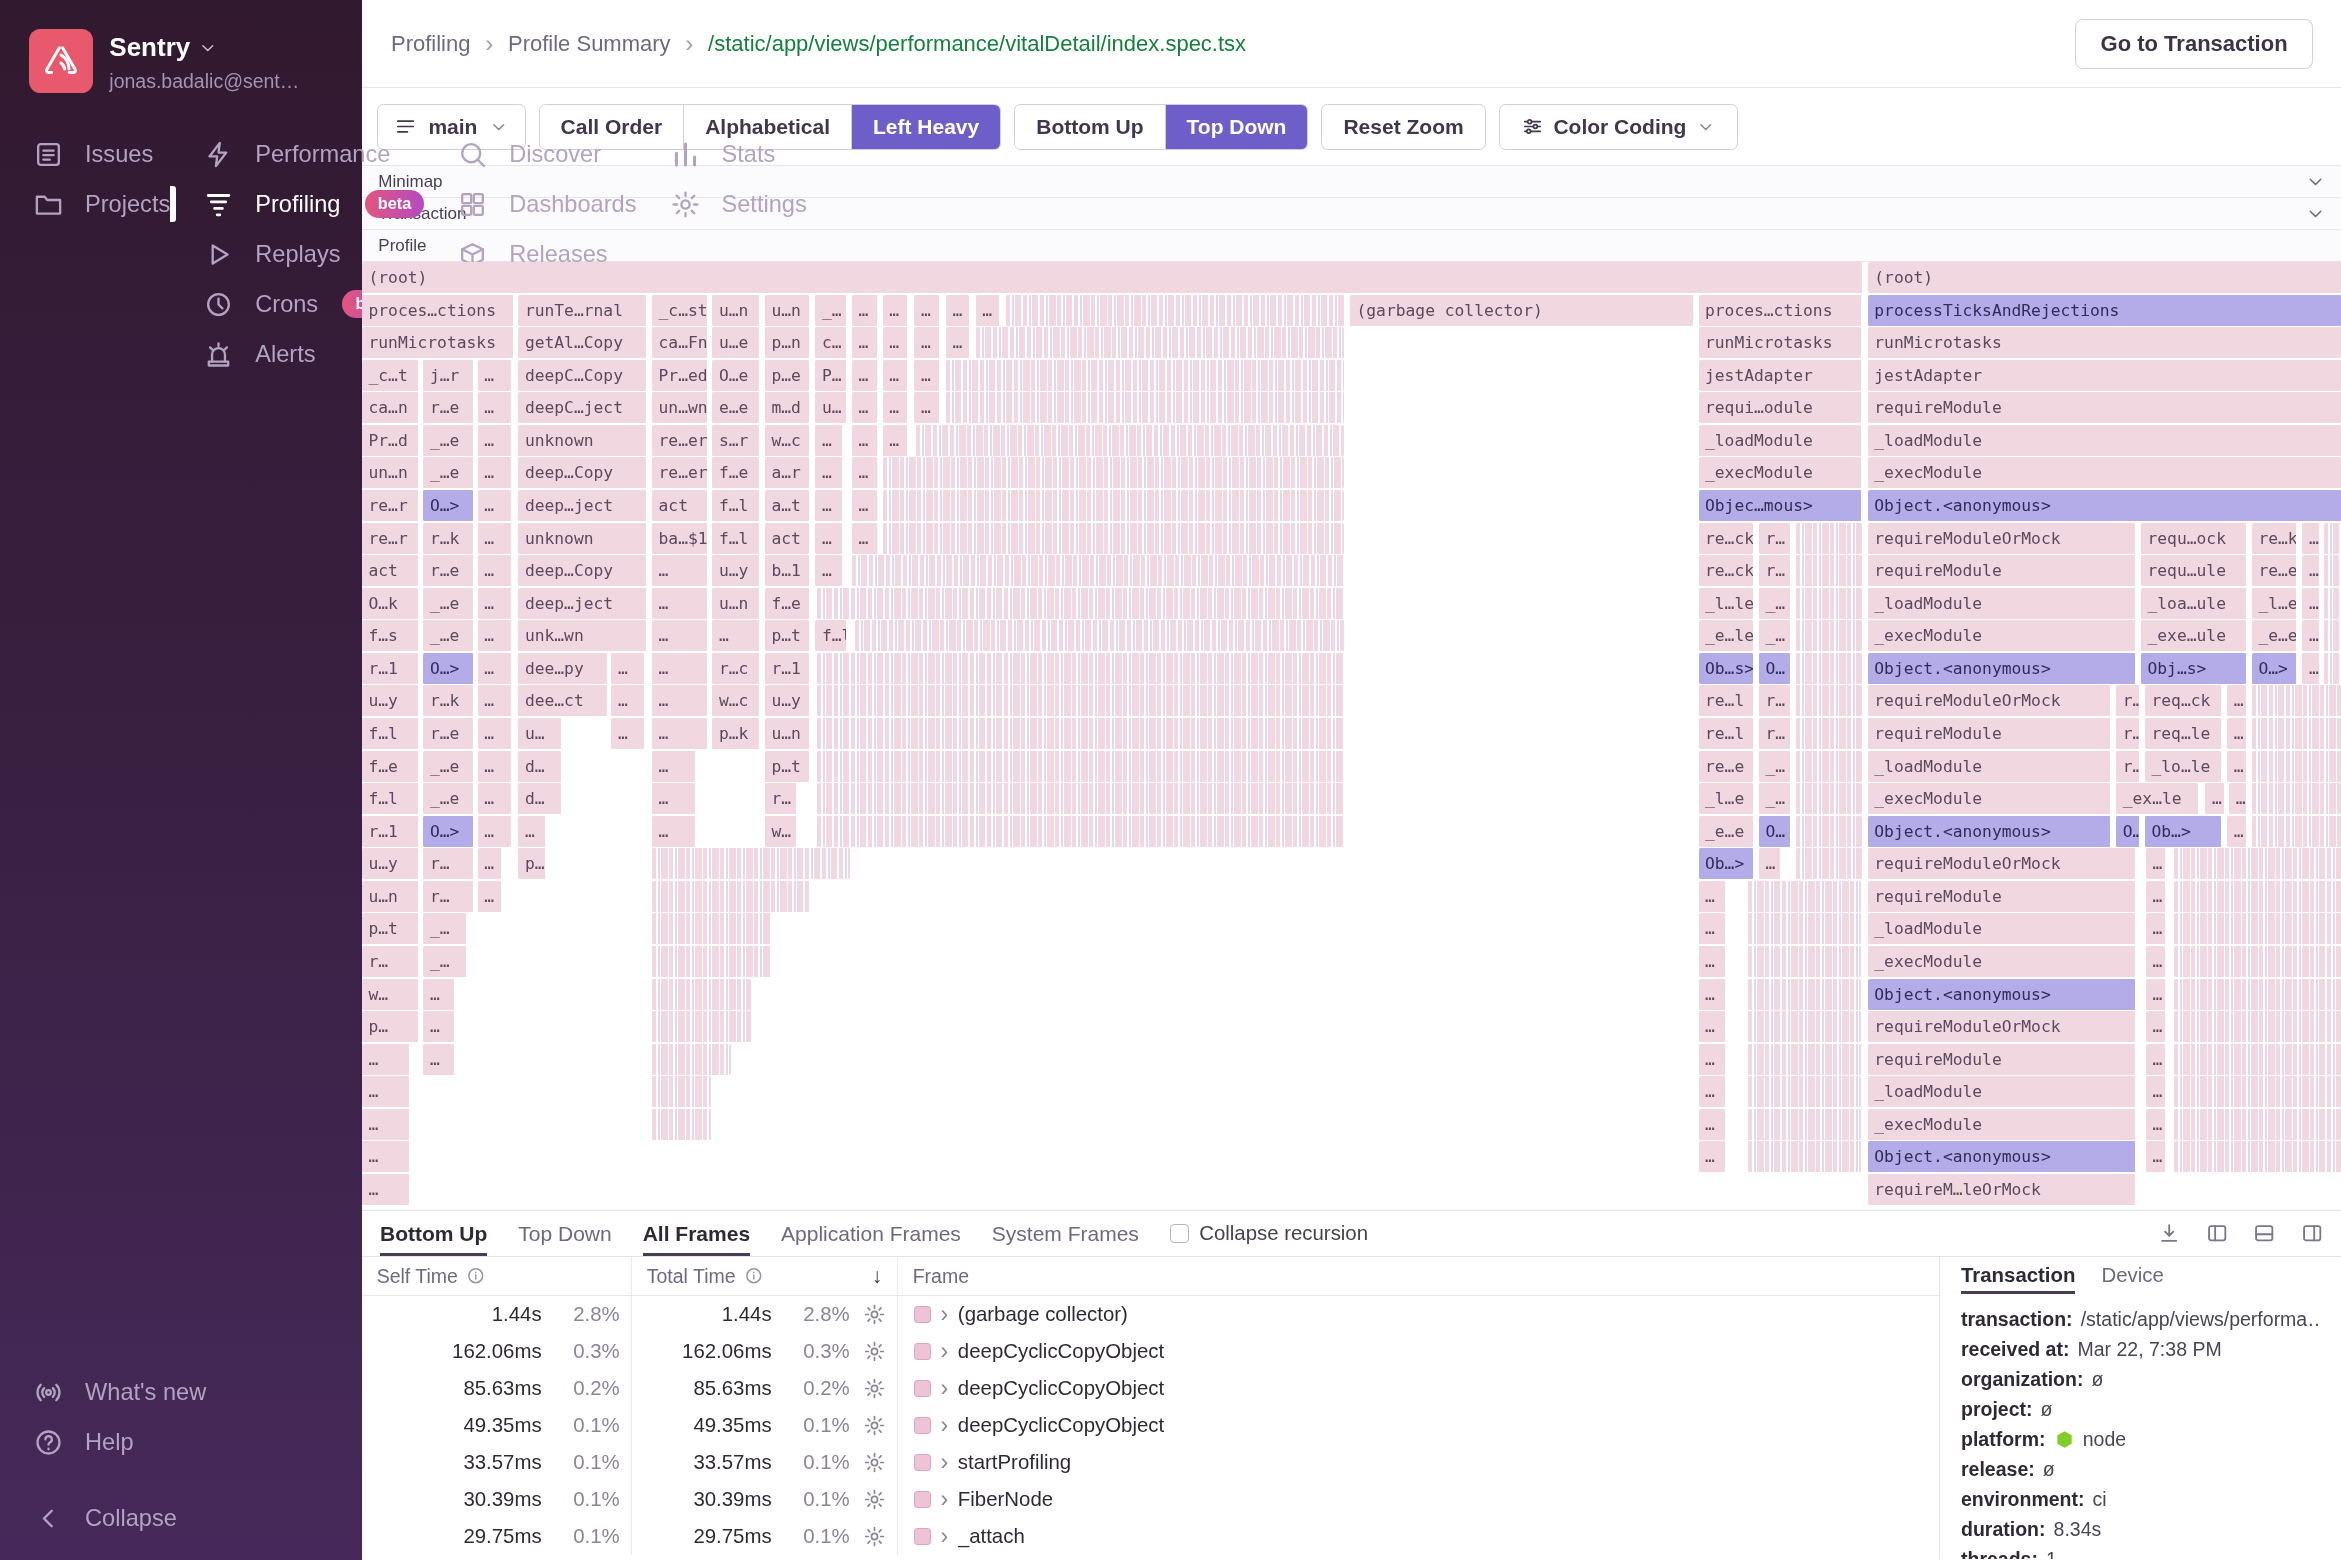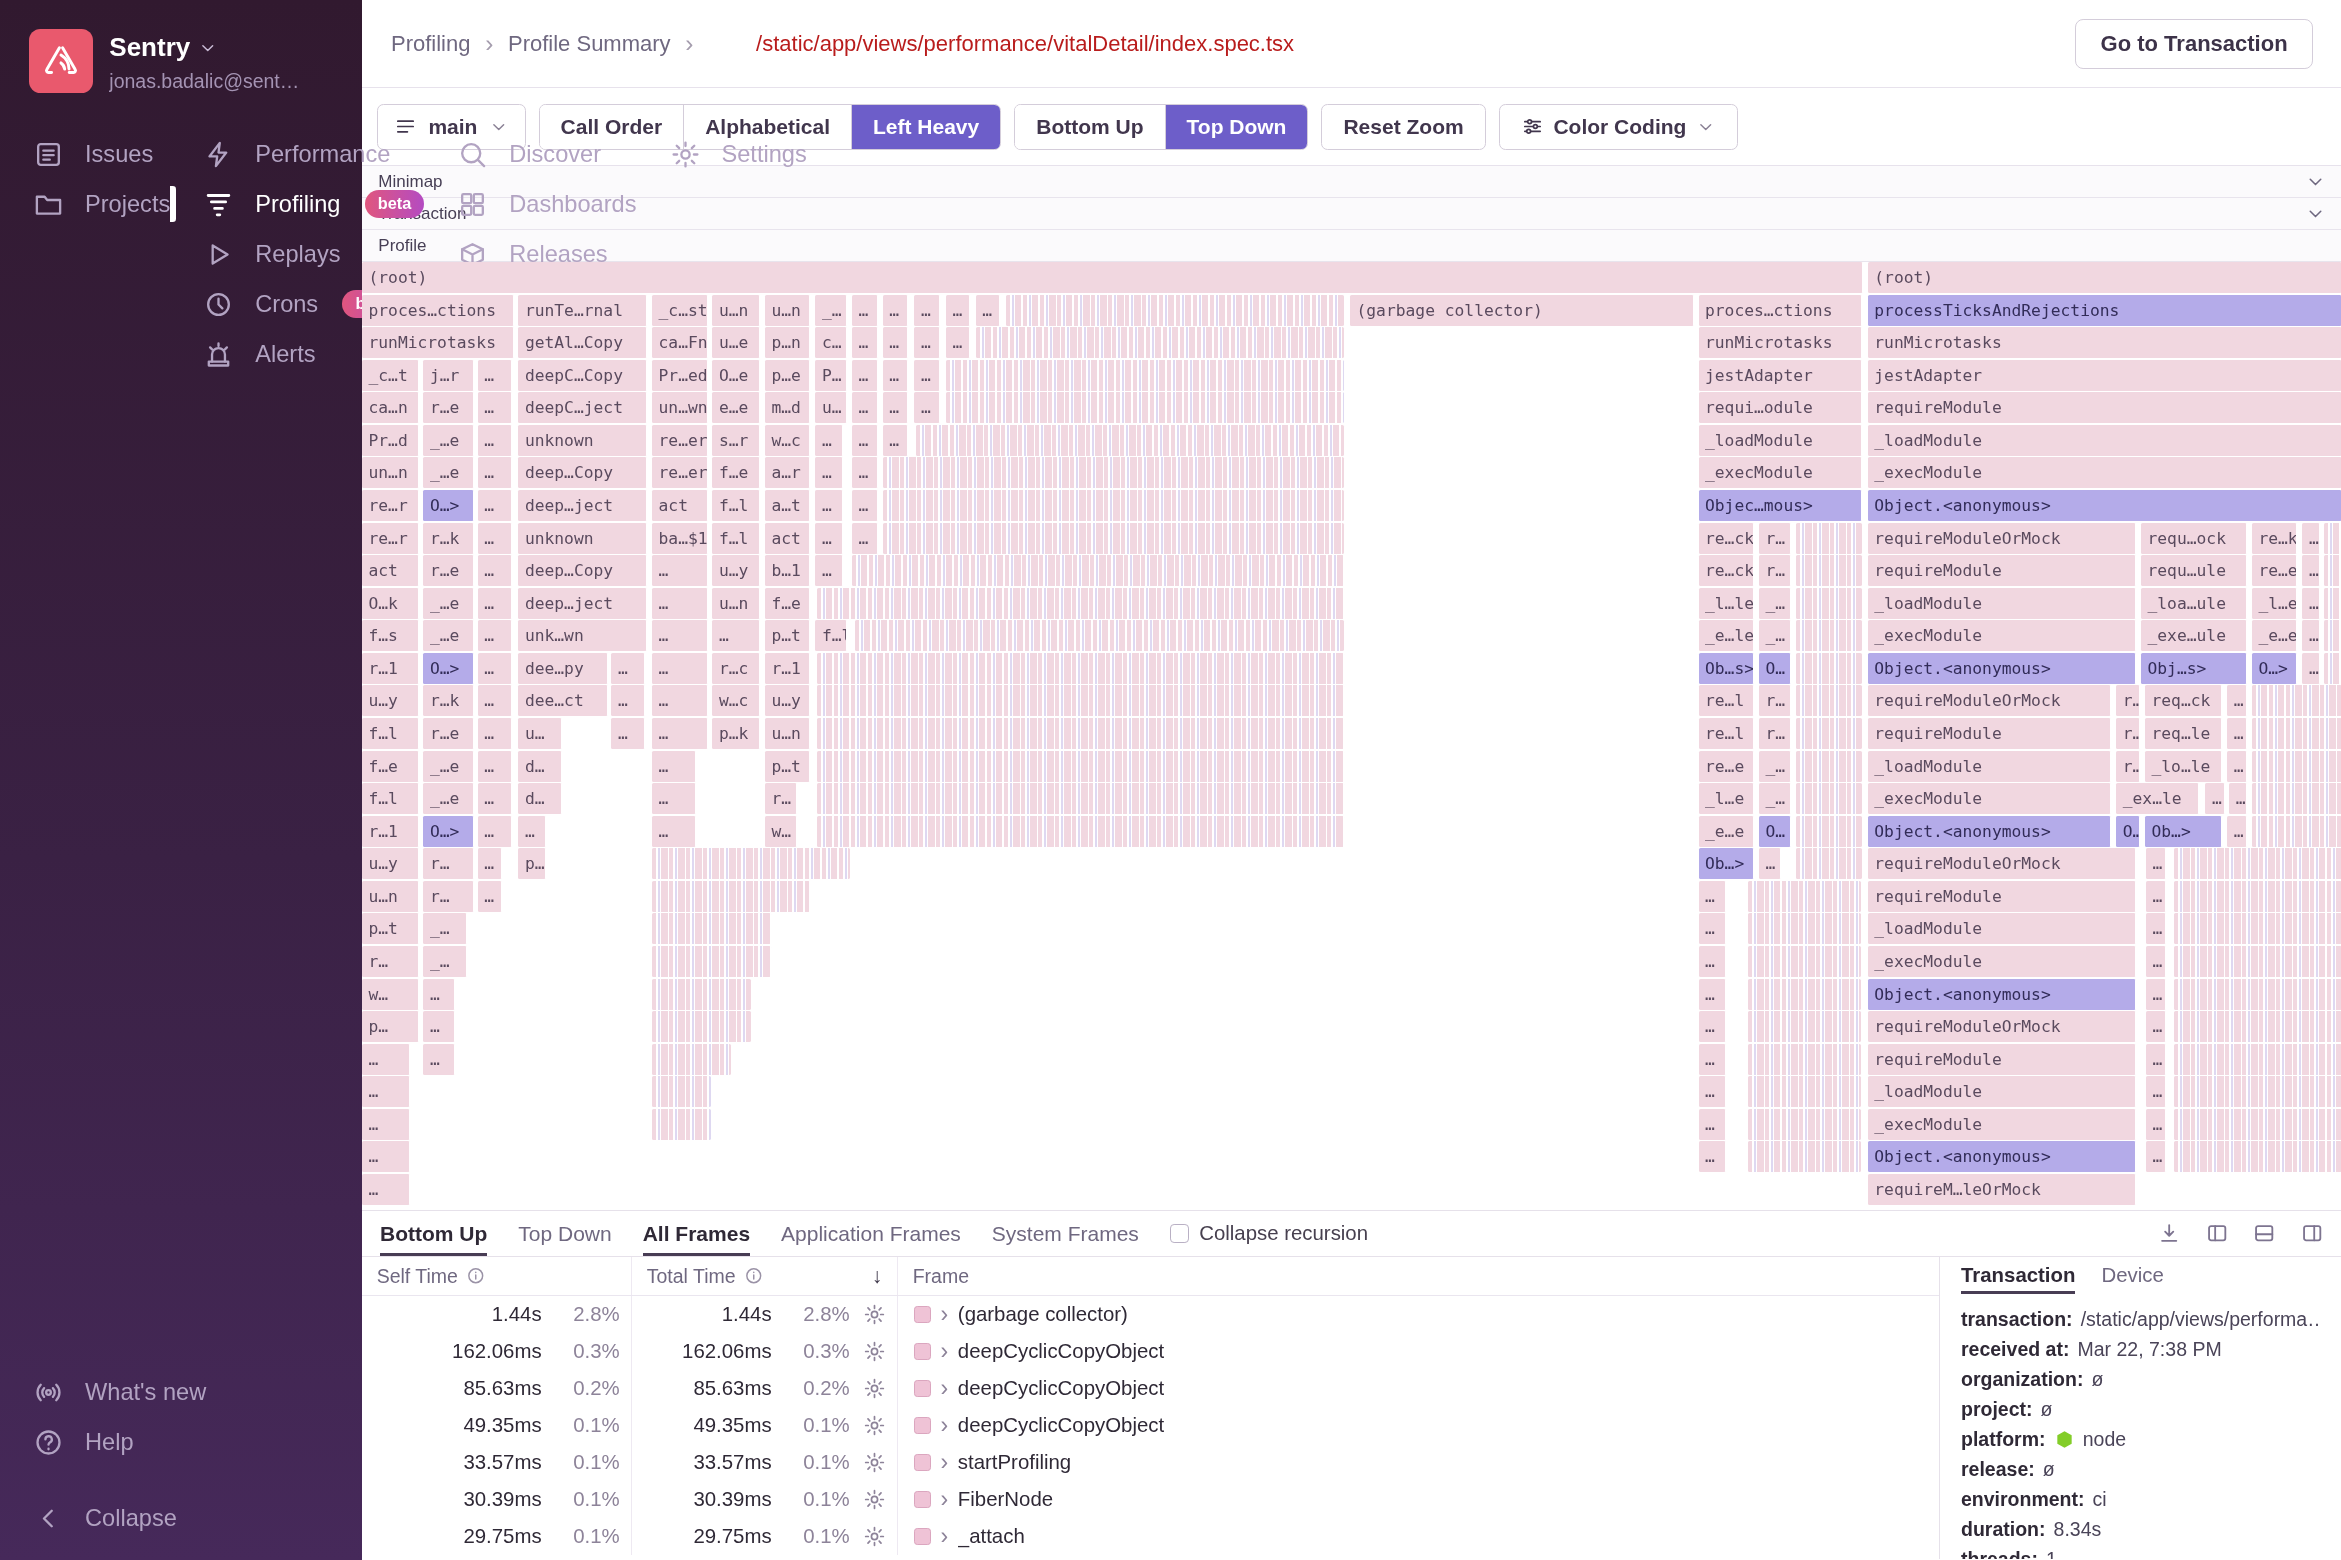--- a/index.html
+++ b/index.html
@@ -29,21 +29,21 @@
                 background:linear-gradient(90deg,#e0567e,#b44bc2); }
   .side-spacer { flex:1; }
   .side-footer { display:flex; flex-direction:column; margin-bottom:14.7px; }
   .collapse-row { margin-top:11.4px; }
 
   
   .main { flex:1; display:flex; flex-direction:column; min-width:0; }
 
   .page-header { height:88px; display:flex; align-items:center; padding:0 29px; border-bottom:1.6px solid #e7e2ec; background:#fff; }
   .crumb { font-size:22px; color:#6f6880; white-space:nowrap; }
-  .crumb.current { color:#b91c1c;margin-left:48px; }
+  .crumb.current { color:#15803d; }
   .crumb-sep { font-size:24.4px; color:#a59dae; margin:0 14.7px; }
   .primary-ghost-btn { margin-left:auto; height:50px; padding:0 24.4px; border:1.6px solid #d4cdda; border-radius:8.1px;
                        background:#fff; font-size:22px; font-weight:700; color:#3d3349; display:flex; align-items:center; cursor:pointer; }
 
   .toolbar { height:78px; display:flex; align-items:center; gap:13px; padding:0 14.7px; border-bottom:1.6px solid #e7e2ec; background:#fff; }
   .ctl { height:46px; border:1.6px solid #d4cdda; border-radius:6.5px; background:#fff; display:flex; align-items:center; font-size:21px; font-weight:600; color:#41364d; }
   .thread-select { padding:0 16.3px; gap:11.4px; cursor:pointer; }
   .seg-group { overflow:hidden; padding:0; }
   .seg-btn { height:100%; border:none; background:#fff; padding:0 21px; font-size:21px; font-weight:600; color:#41364d;
              border-left:1.6px solid #d4cdda; cursor:pointer; font-family:inherit; }
@@ -238,20 +238,28 @@
             <span class="icon ">
               <svg viewBox="0 0 24 24">
                 <path d="M4 10v4.5h3.5L13 18.5v-13L7.5 10H4z"></path>
                 <path d="M16.5 9.5a4.2 4.2 0 0 1 0 5.5"></path>
               </svg>
             </span>
             <span class="nav-label">User Feedback</span>
           </div>
         </div>
         <div class="nav-group">
+          <div class="nav-item">
+            <span class="icon ">
+              <svg viewBox="0 0 24 24">
+                <path d="M5 20v-9M12 20V4M19 20v-6" stroke-width="2.4"></path>
+              </svg>
+            </span>
+            <span class="nav-label">Stats</span>
+          </div>
           <div class="nav-item">
             <span class="icon ">
               <svg viewBox="0 0 24 24">
                 <circle cx="12" cy="12" r="3.2"></circle>
                 <path d="M12 2.8v2.7M12 18.5v2.7M2.8 12h2.7M18.5 12h2.7M5.2 5.2l1.9 1.9M16.9 16.9l1.9 1.9M18.8 5.2l-1.9 1.9M7.1 16.9l-1.9 1.9"></path>
               </svg>
             </span>
             <span class="nav-label">Settings</span>
           </div>
         </div>

